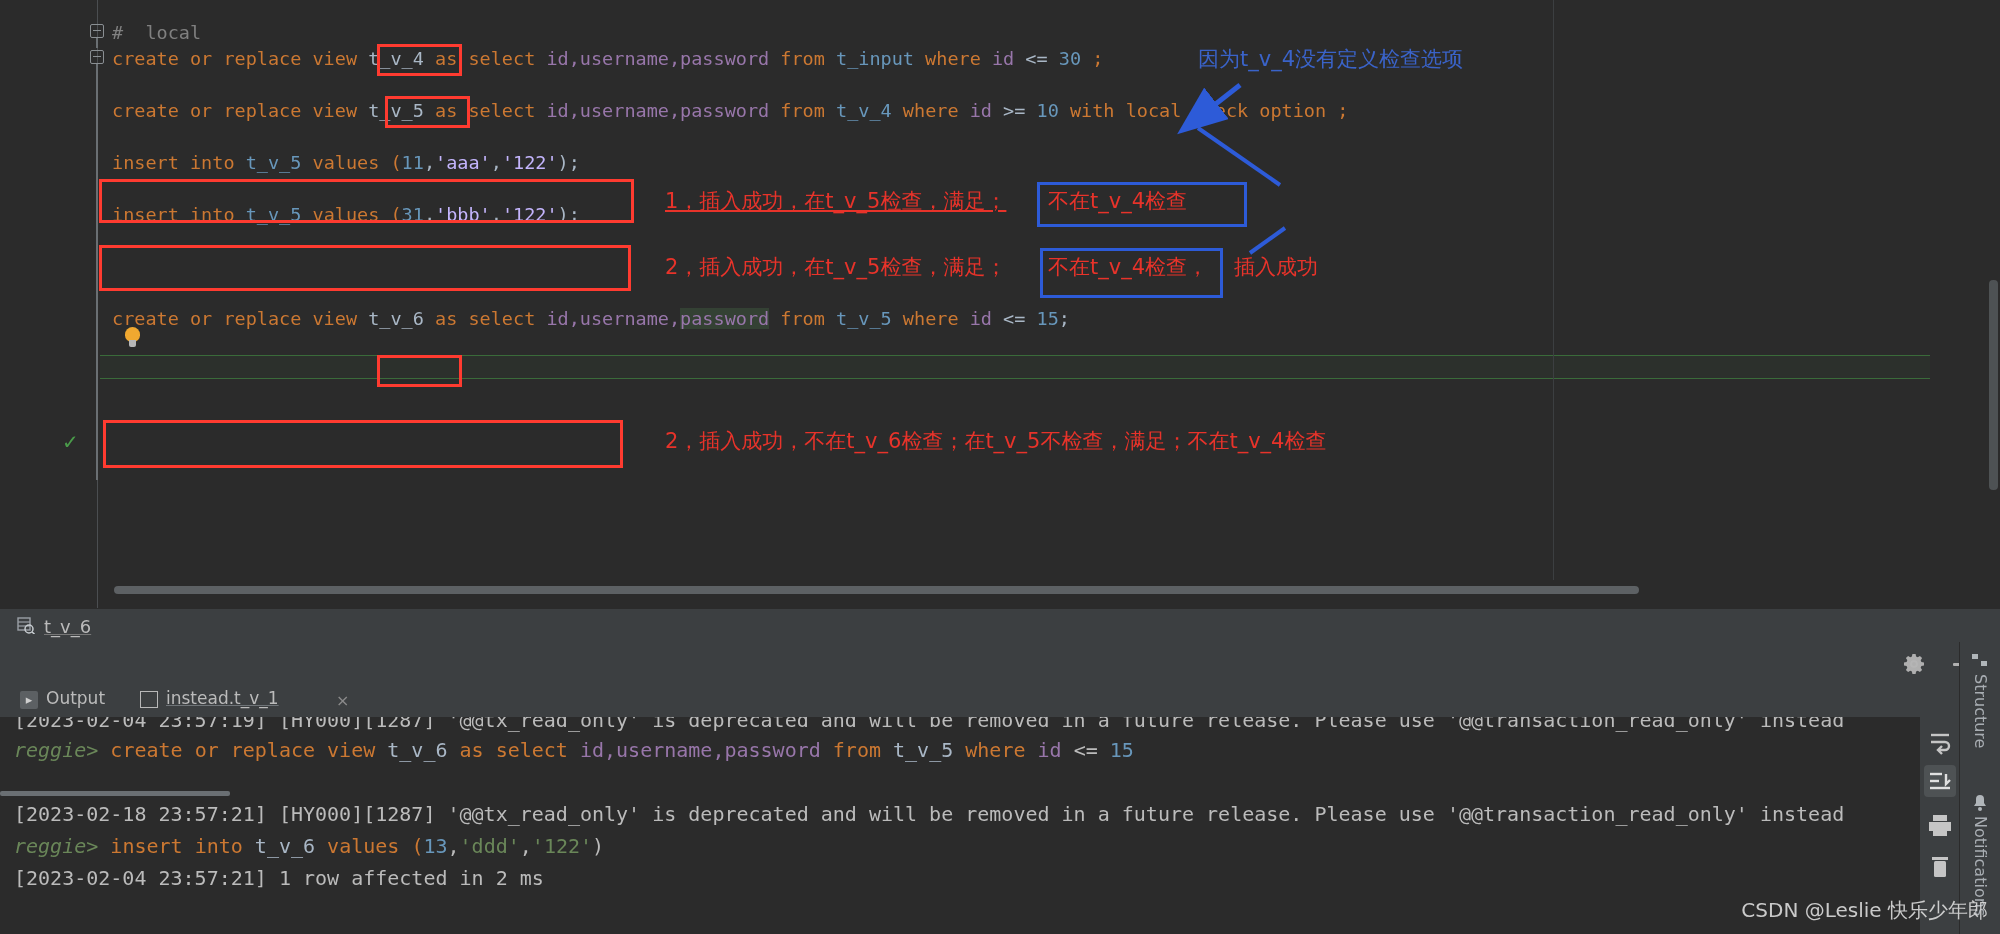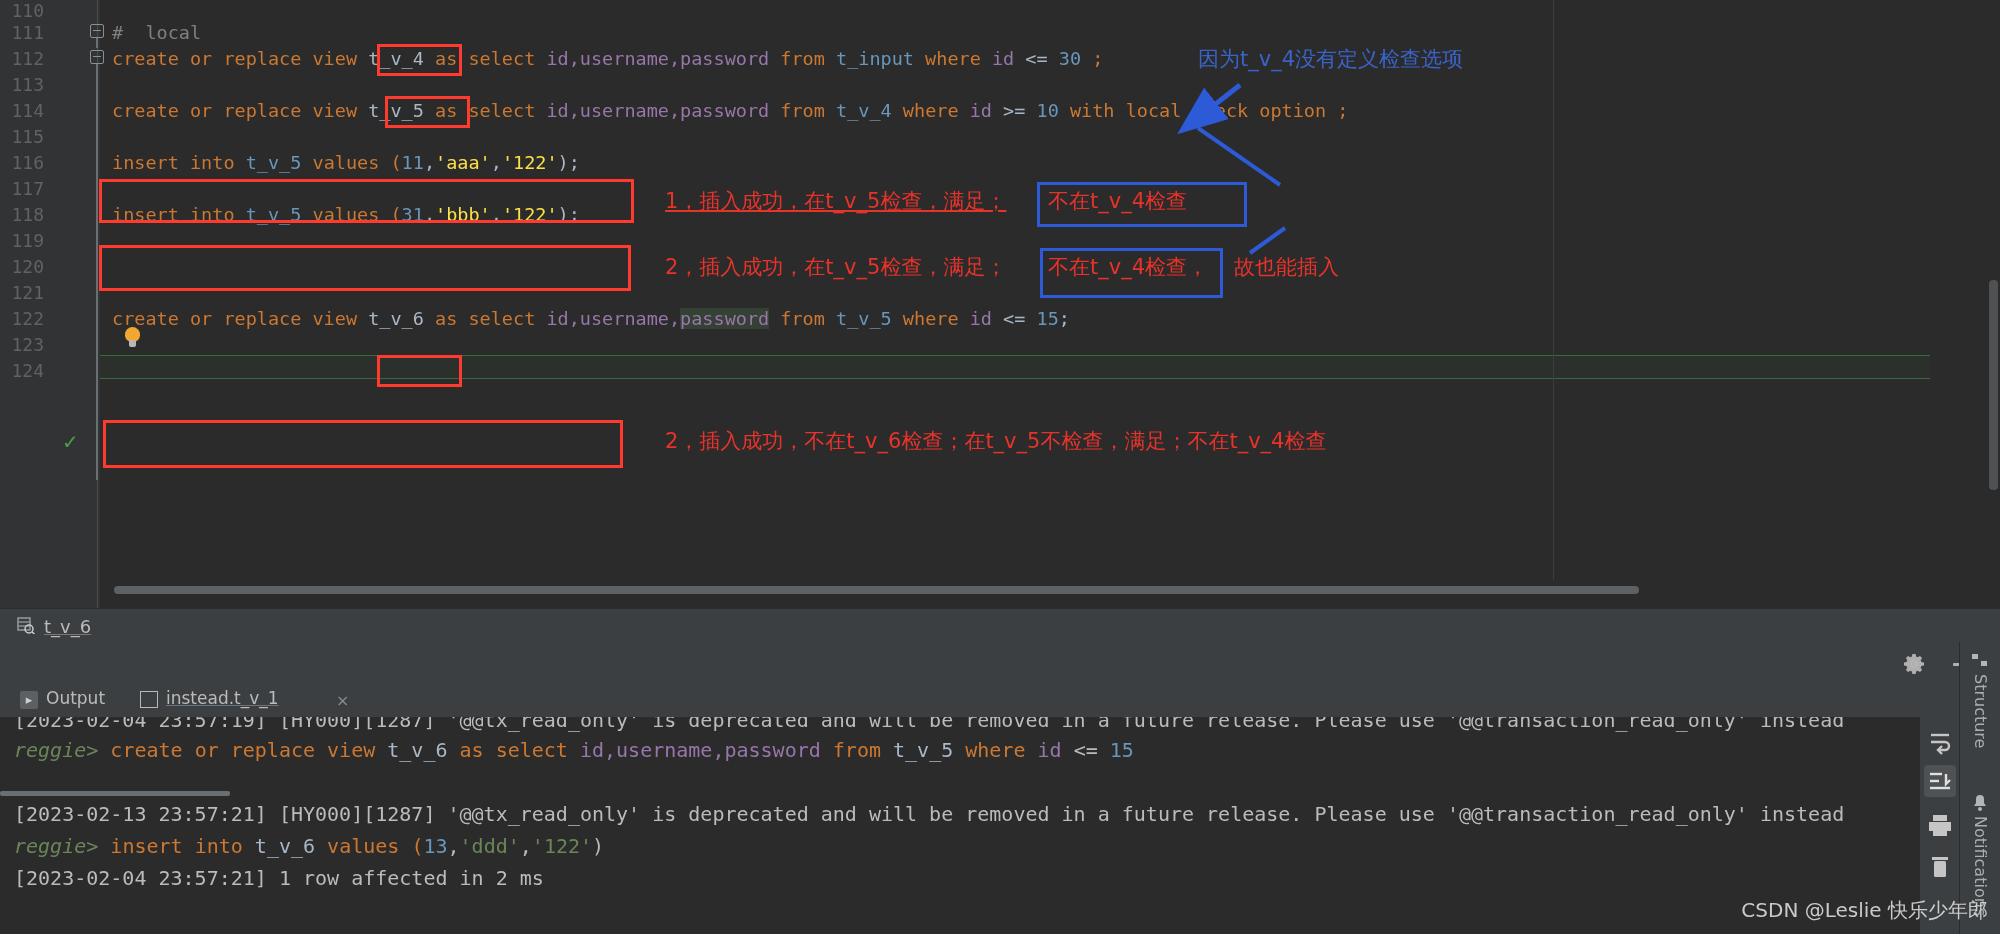--- a/index.html
+++ b/index.html
@@ -83,21 +83,21 @@
     font-size: 18.5px;
     font-family: "DejaVu Sans Mono", "Liberation Mono", monospace;
     letter-spacing: 0px;
   }
   
   .kw   { color: #cc7832; }
   .ident{ color: #a9b7c6; }
   .tbl  { color: #6897bb; }
   .col  { color: #9876aa; }
   .num  { color: #6897bb; }
-  .str  { color: #fde047; }
+  .str  { color: #c4b5fd; }
   .cmt  { color: #808080; }
   .punc { color: #a9b7c6; }
   .op   { color: #a9b7c6; }
 
   
   .box-red {
     position: absolute;
     border: 3px solid #ff3b30;
     box-sizing: border-box;
     pointer-events: none;
@@ -362,37 +362,20 @@
     white-space: nowrap;
   }
 </style>
 </head>
 <body>
 
 <div class="ide">
 
   <div class="editor-wrap">
 
-    <div class="gutter">
-      <div class="gutter-line" style="top:0px;">110</div>
-      <div class="gutter-line" style="top:22px;">111</div>
-      <div class="gutter-line" style="top:48px;">112</div>
-      <div class="gutter-line" style="top:74px;">113</div>
-      <div class="gutter-line" style="top:100px;">114</div>
-      <div class="gutter-line" style="top:126px;">115</div>
-      <div class="gutter-line" style="top:152px;">116</div>
-      <div class="gutter-line" style="top:178px;">117</div>
-      <div class="gutter-line" style="top:204px;">118</div>
-      <div class="gutter-line" style="top:230px;">119</div>
-      <div class="gutter-line" style="top:256px;">120</div>
-      <div class="gutter-line" style="top:282px;">121</div>
-      <div class="gutter-line" style="top:308px;">122</div>
-      <div class="gutter-line" style="top:334px;">123</div>
-      <div class="gutter-line" style="top:360px;">124</div>
-    </div>
     <div class="fold-col"></div>
     <div class="fold-mark" style="top:24px;"></div>
     <div class="fold-tail" style="top:38px; height:10px;"></div>
     <div class="fold-mark" style="top:50px;"></div>
     <div class="fold-tail" style="top:64px; height:416px;"></div>
 
     <div class="hl-line" style="top:355px; width:1830px;"></div>
 
     <div class="check-mark" style="left:62px; top:430px;">✓</div>
 
@@ -427,21 +410,21 @@
     <div class="box-blue" style="left:1037px; top:182px; width:210px; height:45px;"></div>
     <div class="box-blue" style="left:1040px; top:248px; width:183px; height:50px;"></div>
 
     <div class="anno-blue" style="left:1198px; top:48px;">因为t_v_4没有定义检查选项</div>
 
     <div class="anno-red" style="left:665px; top:190px;text-decoration:underline;">1，插入成功，在t_v_5检查，满足；</div>
     <div class="anno-red" style="left:1048px; top:190px;">不在t_v_4检查</div>
 
     <div class="anno-red" style="left:665px; top:256px;">2，插入成功，在t_v_5检查，满足；</div>
     <div class="anno-red" style="left:1048px; top:256px;text-align:center;">不在t_v_4检查，</div>
-    <div class="anno-red" style="left:1234px; top:256px;">故也能插入</div>
+    <div class="anno-red" style="left:1234px; top:256px;">插入成功</div>
 
     <div class="anno-red" style="left:665px; top:430px;">2，插入成功，不在t_v_6检查；在t_v_5不检查，满足；不在t_v_4检查</div>
 
     <svg class="arrow-svg" style="left:0; top:0; width:2000px; height:608px;">
       <defs>
         <marker id="ah" markerWidth="10" markerHeight="8" refX="8" refY="4" orient="auto">
           <polygon points="0 0, 10 4, 0 8" fill="#2d5bd8"></polygon>
         </marker>
       </defs>
       <line x1="1240" y1="85" x2="1185" y2="128" stroke="#2d5bd8" stroke-width="5" marker-end="url(#ah)"></line>
@@ -492,21 +475,21 @@
     </div>
 
     <div class="console-body">
       <div class="con-hscroll"></div>
 
       <div class="con-line" style="top:-10px;"><span class="con-plain">[2023-02-04 23:57:19] [HY000][1287] '@@tx_read_only' is deprecated and will be removed in a future release. Please use '@@transaction_read_only' instead</span></div>
 
       <div class="con-line" style="top:20px;"><span class="con-prompt">reggie&gt;</span><span class="con-kw"> create or replace view </span><span class="con-ident">t_v_6</span><span class="con-kw"> as select </span><span class="con-col">id,username,password</span><span class="con-kw"> from </span><span class="con-ident">t_v_5</span><span class="con-kw"> where </span><span class="con-col">id</span><span class="con-plain"> &lt;= </span><span class="con-num">15</span></div>
 
 
-      <div class="con-line" style="top:84px;"><span class="con-plain">[2023-02-13 23:57:21] [HY000][1287] '@@tx_read_only' is deprecated and will be removed in a future release. Please use '@@transaction_read_only' instead</span></div>
+      <div class="con-line" style="top:84px;"><span class="con-plain">[2023-02-18 23:57:21] [HY000][1287] '@@tx_read_only' is deprecated and will be removed in a future release. Please use '@@transaction_read_only' instead</span></div>
 
       <div class="con-line" style="top:116px;"><span class="con-prompt">reggie&gt;</span><span class="con-kw"> insert into </span><span class="con-ident">t_v_6</span><span class="con-kw"> values (</span><span class="con-num">13</span><span class="con-plain">,</span><span class="con-str">'ddd'</span><span class="con-plain">,</span><span class="con-str">'122'</span><span class="con-plain">)</span></div>
 
       <div class="con-line" style="top:148px;"><span class="con-plain">[2023-02-04 23:57:21] 1 row affected in 2 ms</span></div>
     </div>
 
     <div class="con-sidebar">
       <svg class="con-side-btn" style="top:8px;" viewBox="0 0 32 32">
         <line x1="7" y1="10" x2="25" y2="10" stroke="#c5c5c5" stroke-width="2.4"></line>
         <path d="M7 17h14a4 4 0 010 8h-6" fill="none" stroke="#c5c5c5" stroke-width="2.4"></path>

